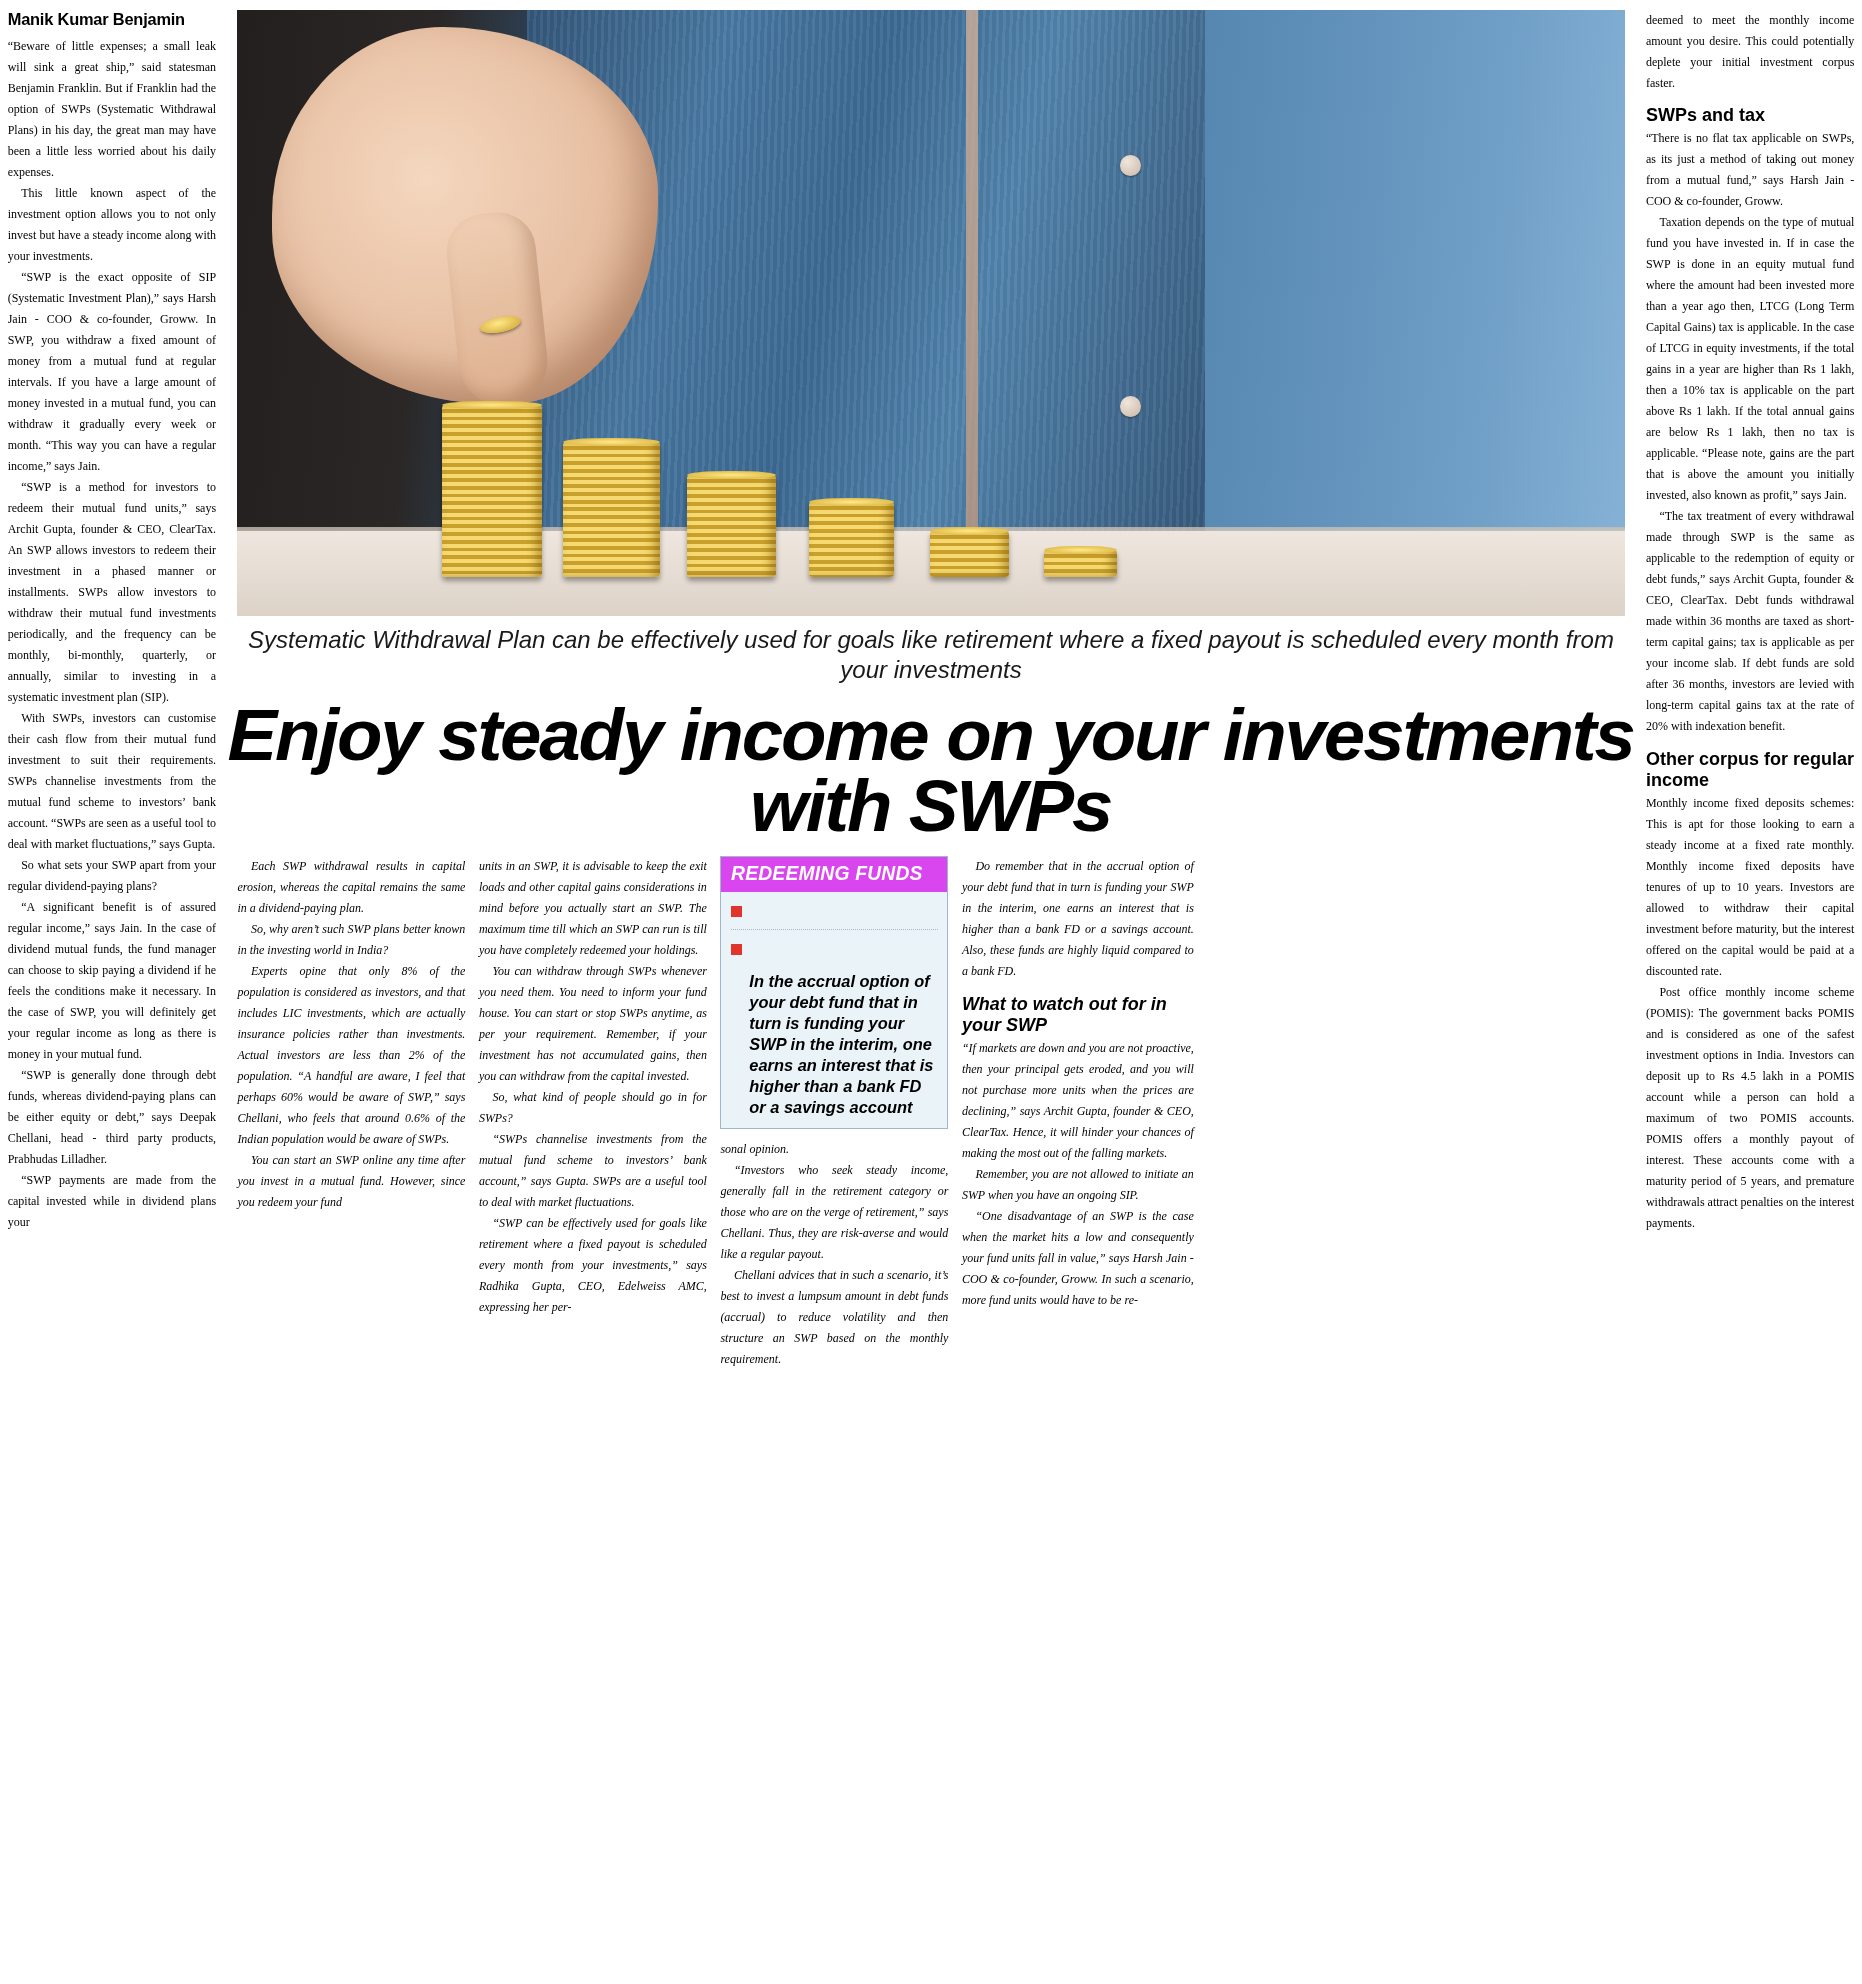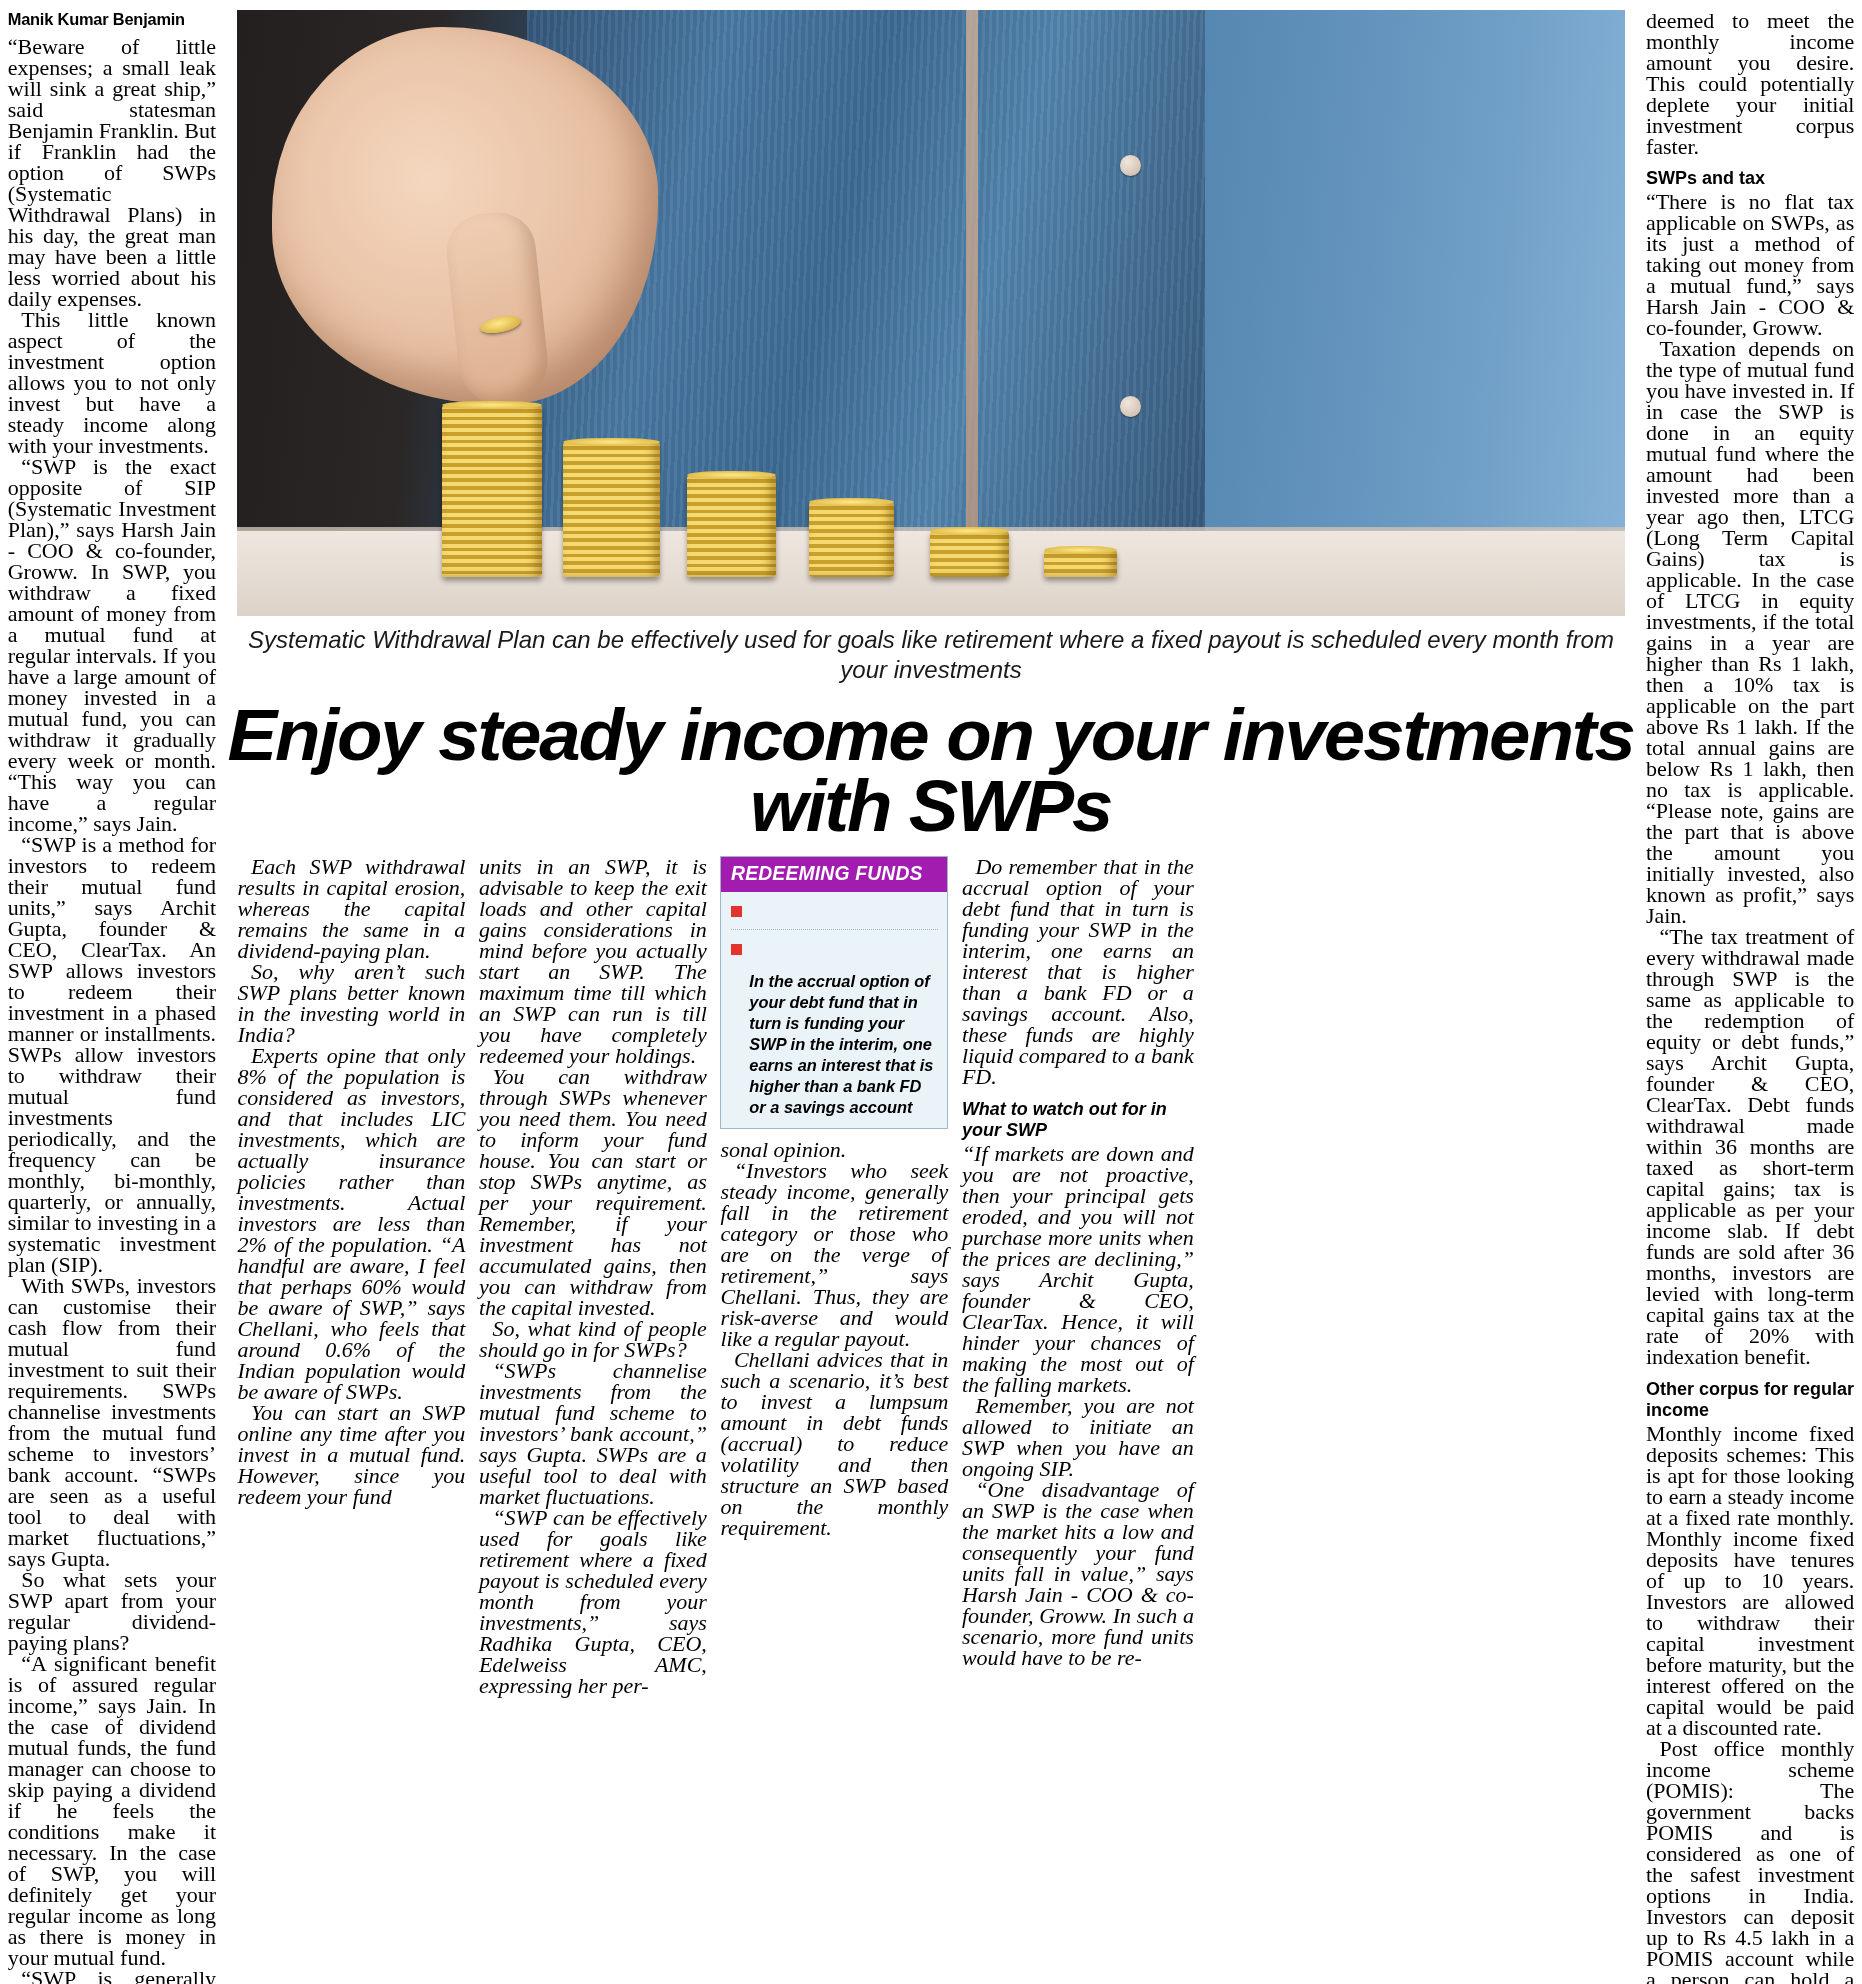--- a/index.html
+++ b/index.html
@@ -31,21 +31,21 @@
   }
   .byline {
     font-family: "Liberation Sans", sans-serif;
     font-weight: bold;
     font-size: 16.4px;
     margin-bottom: 7.7px;
     letter-spacing: -0.2px;
   }
   .body-text {
     font-family: "Liberation Serif", serif;
-    font-size: 22px;
+    font-size: 12px;
     line-height: 21px;
     text-align: justify;
     text-justify: inter-word;
     hyphens: auto;
   }
   .body-text p { margin: 0; text-indent: 13.5px; }
   .body-text p.first { text-indent: 0; }
 
   
   .col-center {
@@ -160,21 +160,21 @@
 
   
   .box {
     border: 1px solid #9fb7c9;
     background: #eaf3f8;
     width: 100%;
     padding: 0 0 9.7px 0;
     margin-bottom: 9.7px;
   }
   .box-header {
-    background: #a21caf;
+    background: #d946ef;
     color: #fff;
     font-family: "Liberation Sans", sans-serif;
     font-weight: bold;
     font-size: 19.3px;
     letter-spacing: 0.2px;
     padding: 5.8px 9.7px 6.8px 9.7px;
   }
   .box-item {
     display: flex;
     padding: 9.7px 9.7px 0 9.7px;

